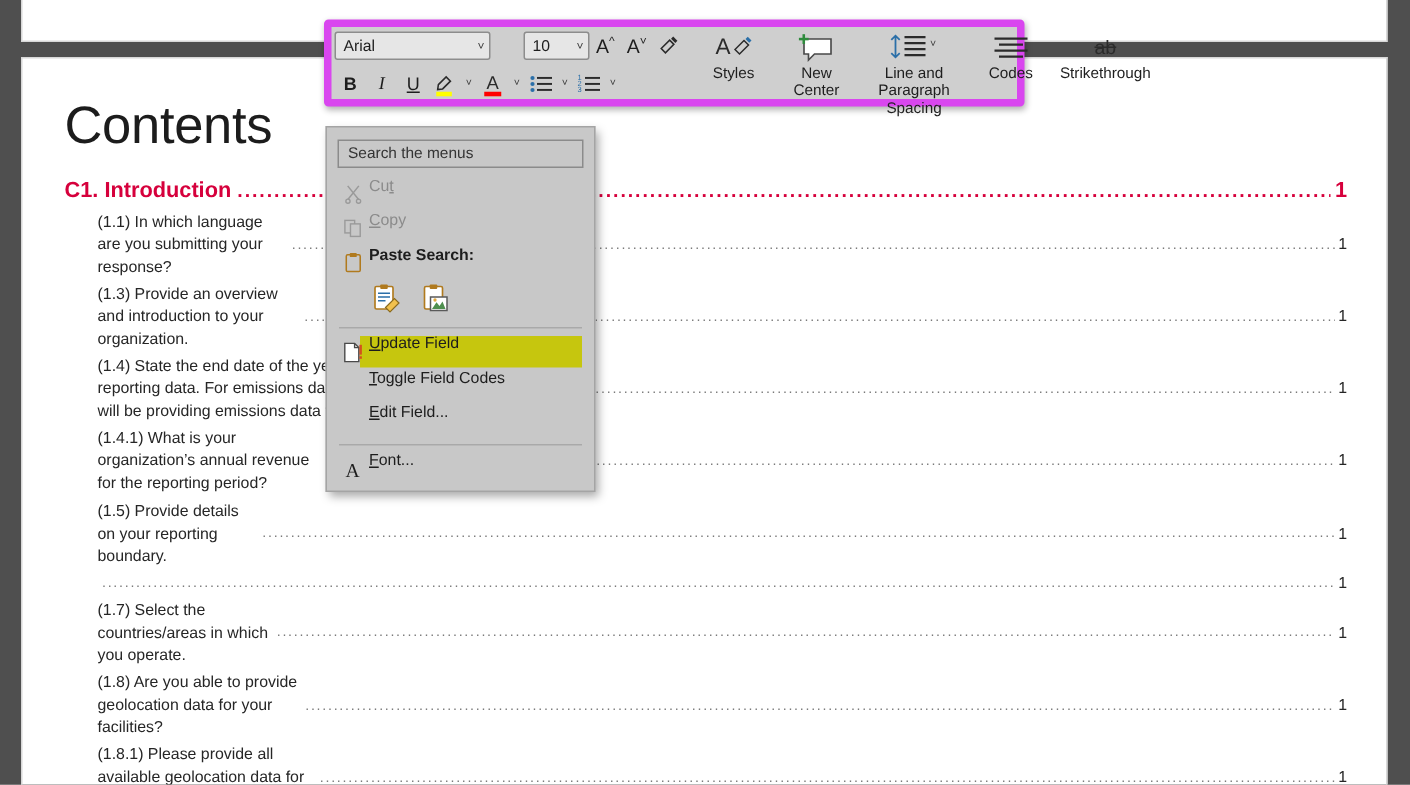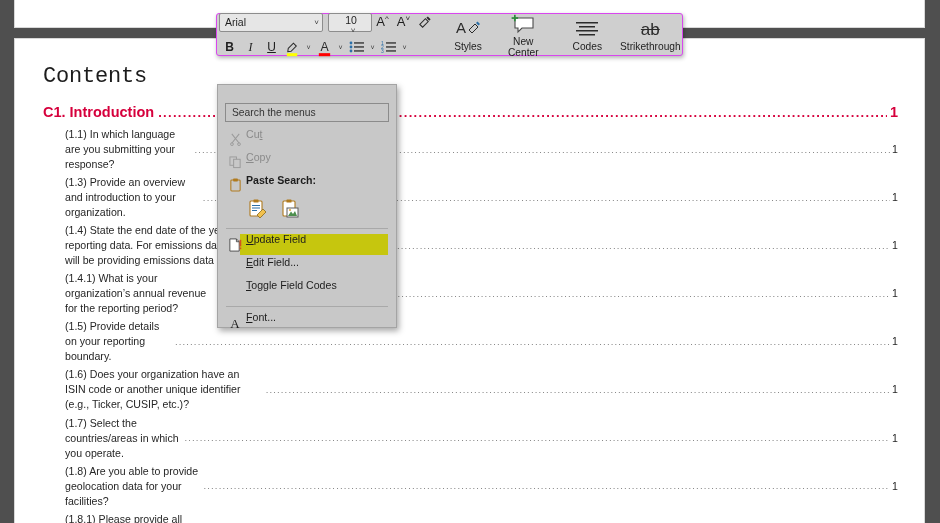--- a/index.html
+++ b/index.html
@@ -27,24 +27,23 @@
     position: absolute; left: 14px; top: 38px;
     width: 911px; height: 500px;
     background: #ffffff;
     border: 1px solid #d8d8d8;
     border-bottom: none;
     overflow: hidden;
   }
   .page-body { position: absolute; left: 28px; top: 26px; width: 855px; }
 
   .contents-title {
-    font-size: 22px; font-weight: 400; color: #1c1c1c;
+    font-size: 35px; font-weight: 400; color: #1c1c1c;
     letter-spacing: -0.2px; line-height: 1.1;
     margin: 0 0 14px 0;
-    font-family: Liberation Mono, monospace;
   }
 
   
   .toc-h1 {
     display: flex; align-items: baseline;
     color: #d6003c; font-weight: bold; font-size: 14.5px;
     line-height: 1.25; margin: 7px 0 4px 0;
     white-space: nowrap;
   }
   .toc-h1 .lbl { flex: 0 0 auto; }
@@ -68,43 +67,43 @@
   .toc-e .dots {
     flex: 1 1 auto; overflow: hidden; white-space: nowrap;
     color: #7a7a7a; letter-spacing: 1.15px; font-size: 9.5px;
     margin: 0 2px 0 3px;
   }
   .toc-e .pg { flex: 0 0 auto; color: #262626; font-size: 10.6px; }
 
   
   .minibar {
     position: absolute; left: 216px; top: 13px;
-    width: 467px; height: 43px;
+    width: 467px; height: 58px;
     background: #cfcfcf;
-    border: 1px solid #d946ef;
+    border: 5px solid #d946ef;
     border-radius: 3px;
     box-shadow: 1px 2px 4px rgba(0,0,0,0.30);
-    display: flex; align-items: center;
+    display: flex; align-items: flex-start;
     font-size: 10.5px; color: #1e1e1e;
     z-index: 30;
   }
   .mb-col { display: flex; flex-direction: column; justify-content: center; }
   .mb-grp { display: flex; align-items: center; padding: 0 3px; }
   .mb-sep { width: 1px; background: #a8a8a8; margin: 5px 4px; }
   .mb-row { display: flex; align-items: center; height: 25px; padding: 0 2px; }
 
   .combo {
     height: 19px; background: #e6e6e6; border: 1px solid #8d8d8d;
     border-radius: 2px; display: flex; align-items: center;
     padding: 0 3px 0 5px; font-size: 10.5px; color: #1e1e1e;
   }
   .combo .cv { flex: 1 1 auto; }
   .combo .ca { font-size: 8px; color: #3b3b3b; margin-left: 4px; }
   .c-font { width: 104px; }
-  .c-size { width: 44px; margin-left: 5px; flex-direction: column; }
+  .c-size { width: 44px; margin-left: 22px; }
 
   .ibtn {
     min-width: 21px; height: 22px; display: flex; align-items: center;
     justify-content: center; font-size: 12px; color: #1e1e1e;
     padding: 0 2px; border-radius: 2px;
   }
   .ibtn.small { min-width: 11px; font-size: 7px; color: #3b3b3b; padding: 0; }
   .lbl-btn {
     display: flex; flex-direction: column; align-items: center;
     justify-content: center; padding: 2px 6px 1px; line-height: 1.12;
@@ -117,21 +116,21 @@
 
   
   .ctx {
     position: absolute; left: 217px; top: 84px;
     width: 180px; height: 244px;
     background: #c8c8c8;
     border: 1px solid #a4a4a4;
     box-shadow: 2px 3px 6px rgba(0,0,0,0.34);
     font-size: 10.6px; color: #1d1d1d;
     z-index: 40;
-    padding-top: 15px;
+    padding-top: 5px;
   }
   .ctx-search {
     margin: 3px 7px 6px 7px; height: 19px;
     background: #c8c8c8; border: 1px solid #8b8b8b;
     display: flex; align-items: center; padding: 0 6px;
     font-size: 10.3px; color: #343434;
   }
   .mi {
     display: flex; height: 23px;
     padding: 0 8px 0 6px; position: relative;
@@ -205,21 +204,20 @@
           </div>
           <div class="toc-e">
             <div class="row">
               <span class="txt">(1.5) Provide details on your reporting boundary.</span>
               <span class="dots">................................................................................................................................................................................................................................................................................................................................................................................................................</span>
               <span class="pg">1</span>
             </div>
           </div>
           <div class="toc-e">
             <div class="row">
-              <span class="txt">(1.6) Does your organization have an ISIN code or another unique identifier (e.g., Ticker, CUSIP, etc.)?</span>
               <span class="dots">................................................................................................................................................................................................................................................................................................................................................................................................................</span>
               <span class="pg">1</span>
             </div>
           </div>
           <div class="toc-e">
             <div class="row">
               <span class="txt">(1.7) Select the countries/areas in which you operate.</span>
               <span class="dots">................................................................................................................................................................................................................................................................................................................................................................................................................</span>
               <span class="pg">1</span>
             </div>
@@ -336,41 +334,57 @@
             <rect x="4" y="1.8" width="1.7" height="6.5" fill="#2e8b3c"></rect>
           </svg>
         </span>
         <span>New</span>
         <span>Center</span>
       </div>
     </div>
 
     <div class="mb-sep"></div>
 
+    <div class="mb-grp">
+      <div class="lbl-btn">
+        <span class="gl">
+          <svg width="36" height="22" viewBox="0 0 36 22">
+            <path d="M6 3 L6 17 M3.2 5.6 L6 2.8 L8.8 5.6 M3.2 14.4 L6 17.2 L8.8 14.4" fill="none" stroke="#2b6fa8" stroke-width="1.2"></path>
+            <rect x="12" y="3" width="14" height="1.5" fill="#2b2b2b"></rect>
+            <rect x="12" y="7" width="14" height="1.5" fill="#2b2b2b"></rect>
+            <rect x="12" y="11" width="14" height="1.5" fill="#2b2b2b"></rect>
+            <rect x="12" y="15" width="14" height="1.5" fill="#2b2b2b"></rect>
+            <text x="29" y="10" font-size="7" fill="#3b3b3b" font-family="Liberation Sans, sans-serif">˅</text>
+          </svg>
+        </span>
+        <span>Line and</span>
+        <span>Paragraph Spacing</span>
+      </div>
+    </div>
 
     <div class="mb-sep"></div>
 
     <div class="mb-grp">
       <div class="lbl-btn">
         <span class="gl">
           <svg width="26" height="22" viewBox="0 0 26 22">
             <rect x="2" y="4" width="22" height="1.5" fill="#2b2b2b"></rect>
             <rect x="5" y="8" width="16" height="1.5" fill="#2b2b2b"></rect>
             <rect x="2" y="12" width="22" height="1.5" fill="#2b2b2b"></rect>
             <rect x="5" y="16" width="16" height="1.5" fill="#2b2b2b"></rect>
           </svg>
         </span>
         <span>Codes</span>
       </div>
     </div>
 
     <div class="mb-grp">
       <div class="lbl-btn">
         <span class="gl">
-          <span style="font-size:17px;text-decoration:line-through;color:#2b2b2b;">ab</span>
+          <span style="font-size:13px;text-decoration:line-through;color:#2b2b2b;">ab</span>
         </span>
         <span>Strikethrough</span>
       </div>
     </div>
   </div>
 
   <div class="ctx">
     <div class="ctx-search">
       <span>Search the menus</span>
     </div>
@@ -432,25 +446,25 @@
               <path d="M2 1 H9 L12 4 V14 H2 Z" fill="#ffffff" stroke="#4a4a4a" stroke-width="1"></path>
               <path d="M9 1 V4 H12" fill="none" stroke="#4a4a4a" stroke-width="1"></path>
               <rect x="12.4" y="2" width="1.8" height="7" fill="#d4511e"></rect>
               <rect x="12.4" y="10.2" width="1.8" height="1.8" fill="#d4511e"></rect>
             </svg>
           </span>
           <span class="tx"><u>U</u>pdate Field</span>
         </div>
         <div class="mi">
           <span class="ic"></span>
-          <span class="tx"><u>E</u>dit Field...</span>
+          <span class="tx"><u>T</u>oggle Field Codes</span>
         </div>
         <div class="mi">
           <span class="ic"></span>
-          <span class="tx"><u>T</u>oggle Field Codes</span>
+          <span class="tx"><u>E</u>dit Field...</span>
         </div>
         <div class="ctx-sep"></div>
         <div class="mi">
           <span class="ic">
             <svg width="14" height="14" viewBox="0 0 15 15">
               <text x="7.5" y="13" font-size="14" text-anchor="middle" fill="currentColor" font-family="Liberation Serif, serif">A</text>
             </svg>
           </span>
           <span class="tx"><u>F</u>ont...</span>
         </div>

